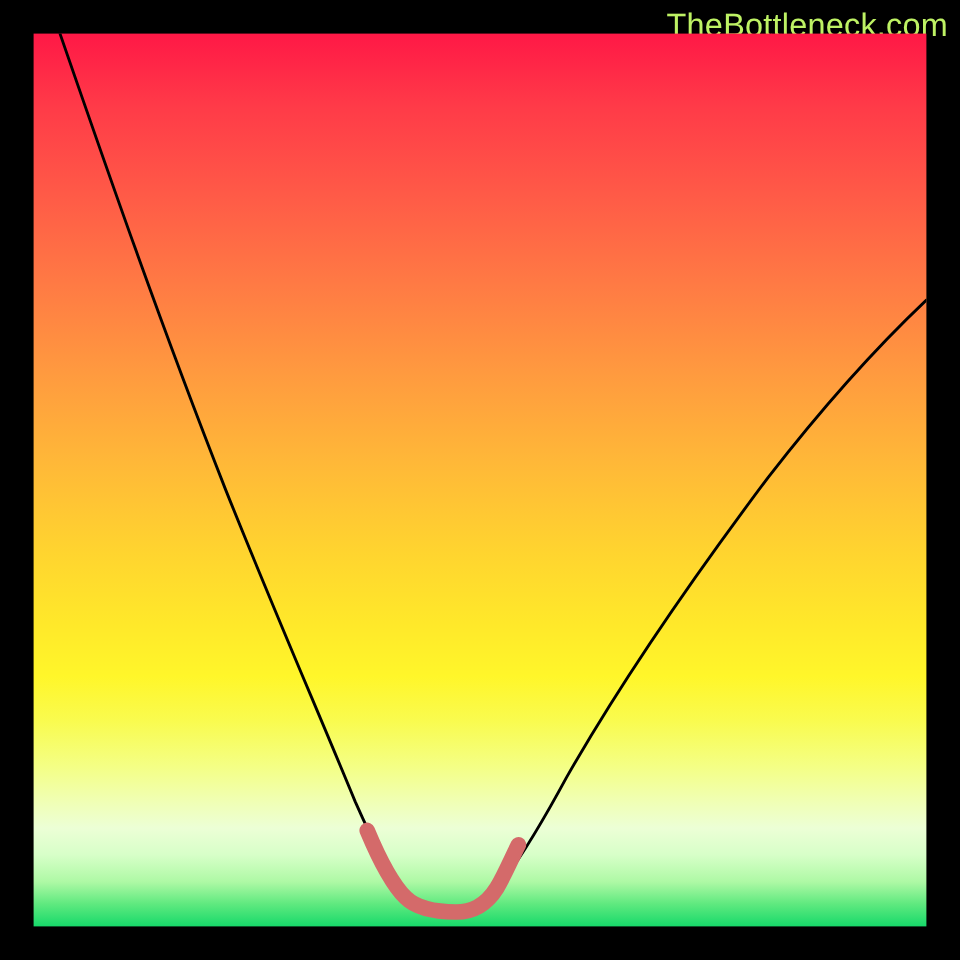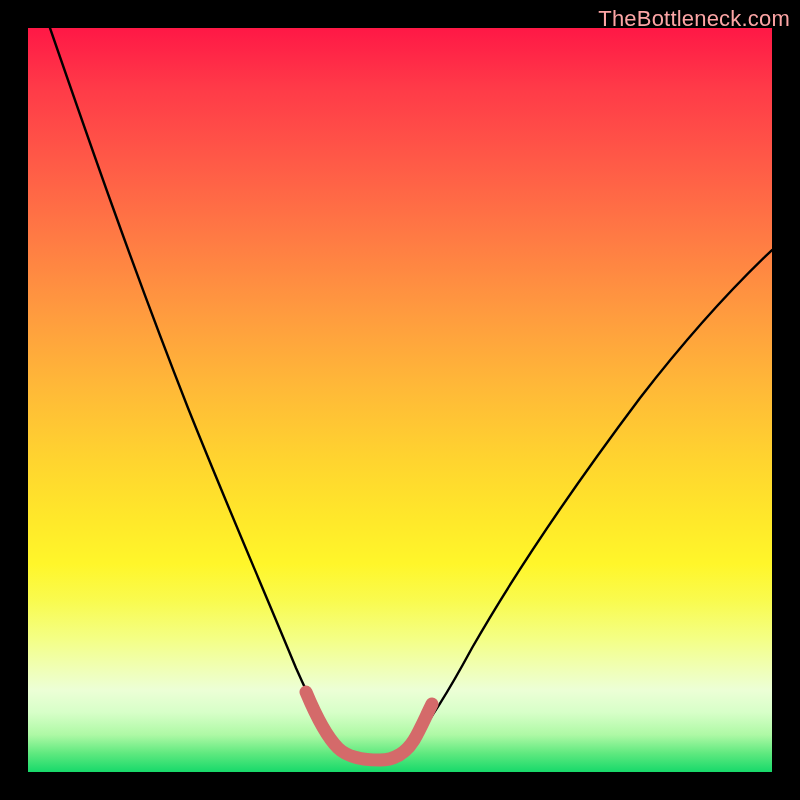--- a/index.html
+++ b/index.html
@@ -40,22 +40,22 @@
       #d7ffc8 92%,
       #aef9a5 95%,
       #5fe97f 97.5%,
       #17d96a 100%
     );
   }
   .watermark {
     position: absolute;
     top: 6px;
     right: 10px;
-    color: #fca5a5;
-    font-size: 22px;
+    color: #bef264;
+    font-size: 27px;
     font-weight: 500;
     letter-spacing: 0.2px;
     user-select: none;
   }
   svg.curves {
     position: absolute;
     left: 0; top: 0;
     width: 744px; height: 744px;
   }
 </style>

